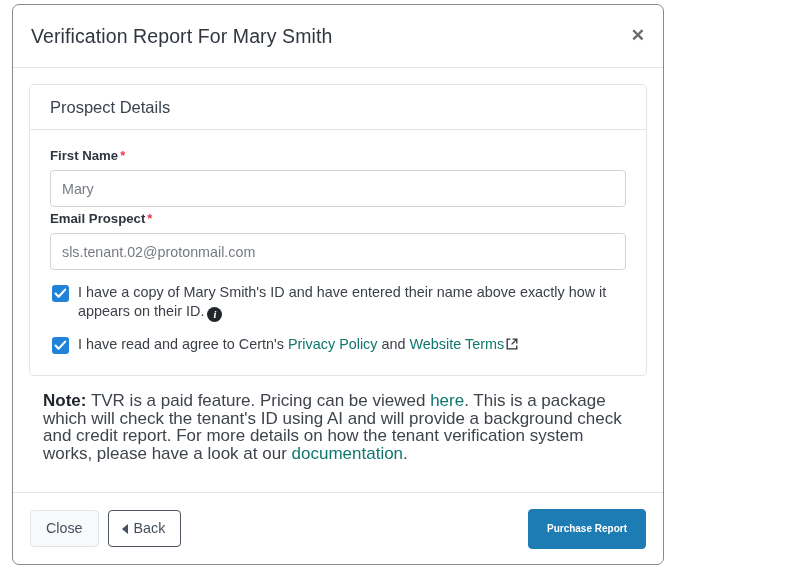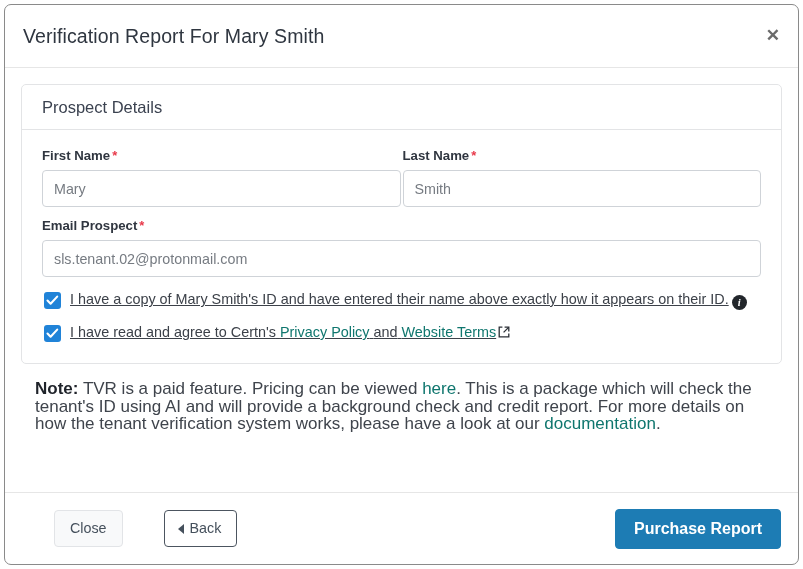--- a/index.html
+++ b/index.html
@@ -8,23 +8,23 @@
     padding: 0;
     width: 803px;
     height: 569px;
     overflow: hidden;
     background: #ffffff;
     font-family: "Liberation Sans", sans-serif;
   }
 
   .modal {
     position: absolute;
-    left: 4px;
+    left: 12px;
     top: 4px;
-    width: 795px;
+    width: 652px;
     height: 561px;
     background: #ffffff;
     border: 1px solid #8a8a8a;
     border-radius: 7px;
     display: flex;
     flex-direction: column;
     overflow: hidden;
   }
 
   
@@ -77,21 +77,21 @@
     color: #3b4250;
     font-weight: 400;
   }
   .panel-body {
     padding: 18px 20px 20px 20px;
   }
 
   .form-row {
     display: flex;
     gap: 2px;
-    margin-bottom: 11px;
+    margin-bottom: 4px;
   }
   .form-col { flex: 1 1 0; min-width: 0; }
 
   .field-label {
     font-size: 13.2px;
     font-weight: bold;
     color: #303640;
     margin-bottom: 7px;
     display: block;
   }
@@ -133,21 +133,20 @@
     margin-top: 2px;
     margin-right: 9px;
     cursor: pointer;
   }
   .cbox svg { position: absolute; left: 2px; top: 2px; }
 
   .check-text {
     font-size: 14.4px;
     color: #3c4149;
     line-height: 19px;
-    text-decoration: underline;
   }
   .link { color: #0f766e; text-decoration: none; cursor: pointer; }
 
   .info-icon {
     display: inline-block;
     width: 15px;
     height: 15px;
     border-radius: 50%;
     background: #22262b;
     color: #ffffff;
@@ -188,21 +187,20 @@
   .footer-left { display: flex; gap: 9px; }
 
   .btn {
     font-family: "Liberation Sans", sans-serif;
     font-size: 14.3px;
     border-radius: 4px;
     cursor: pointer;
     padding: 0 15px;
     height: 37px;
     line-height: 35px;
-    margin-left: 32px;
   }
   .btn-close {
     background: #f8f9fa;
     border: 1px solid #e2e4e7;
     color: #45505c;
   }
   .btn-back {
     background: #ffffff;
     border: 1px solid #4c5560;
     color: #45505c;
@@ -216,21 +214,21 @@
     border-top: 5px solid transparent;
     border-bottom: 5px solid transparent;
     border-right: 6px solid #45505c;
     display: inline-block;
   }
   .btn-primary {
     background: #1d7cb4;
     border: 1px solid #1d7cb4;
     color: #ffffff;
     font-weight: bold;
-    font-size: 16px;
+    font-size: 10px;
     padding: 0 18px;
     height: 40px;
     line-height: 38px;
   }
 </style>
 </head>
 <body>
 
 <div class="modal">
 
@@ -247,26 +245,20 @@
       </div>
 
       <div class="panel-body">
 
         <div class="form-row">
           <div class="form-col">
             <label class="field-label">
               <span>First Name</span><span class="req">*</span>
             </label>
             <input class="text-input" type="text" placeholder="Mary" style="">
-          </div>
-          <div class="form-col">
-            <label class="field-label">
-              <span>Last Name</span><span class="req">*</span>
-            </label>
-            <input class="text-input" type="text" placeholder="Smith" style="">
           </div>
         </div>
 
         <div class="form-row">
           <div class="form-col">
             <label class="field-label">
               <span>Email Prospect</span><span class="req">*</span>
             </label>
             <input class="text-input" type="text" placeholder="sls.tenant.02@protonmail.com" style="">
           </div>

